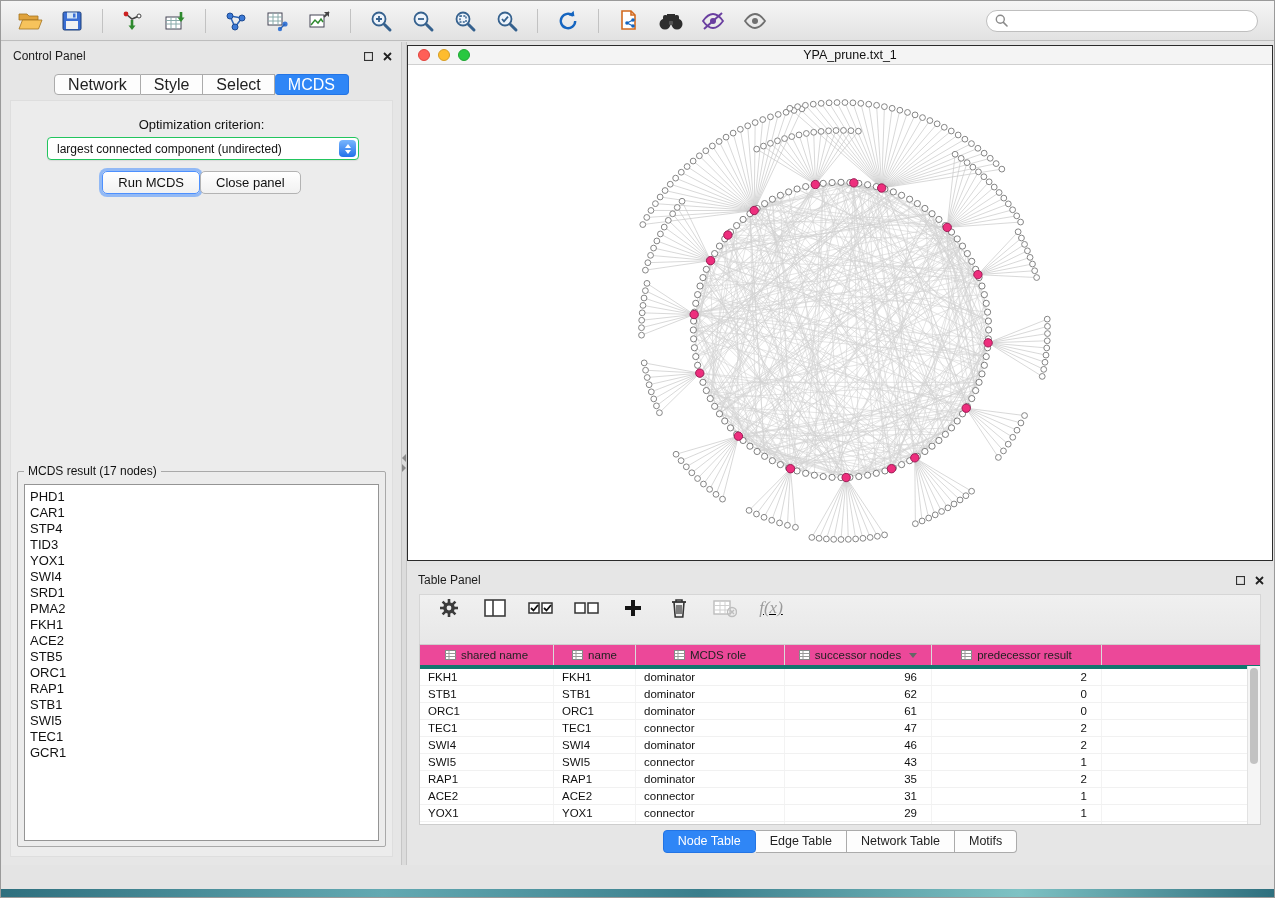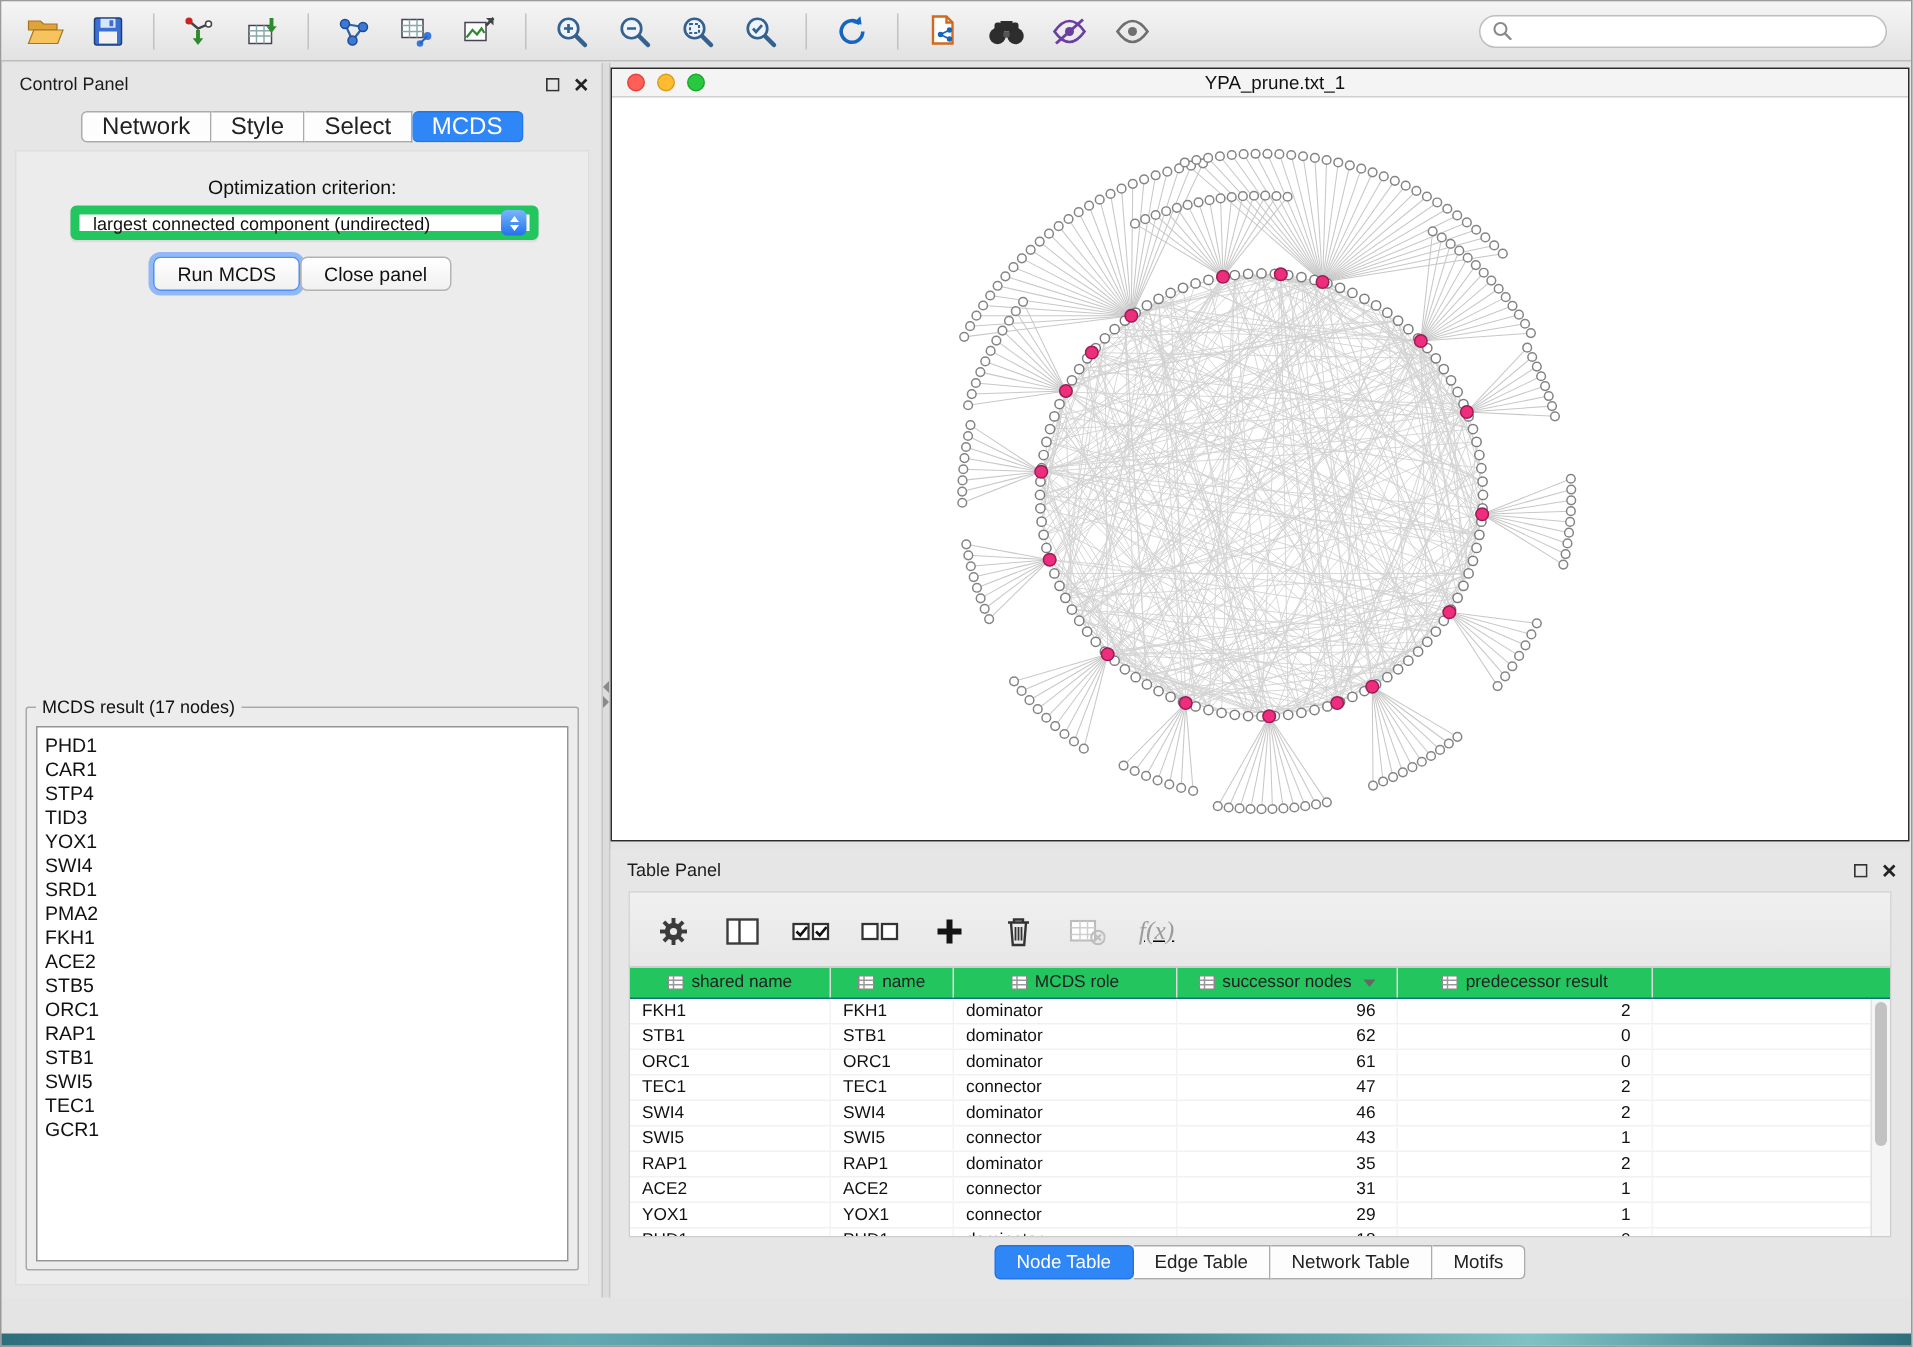--- a/index.html
+++ b/index.html
@@ -23,21 +23,21 @@
   .win-ic{width:11px;height:11px;display:flex;align-items:center;justify-content:center;}
   .cp-tabs{position:absolute;top:32px;left:0;right:0;display:flex;justify-content:center;}
   .seg{display:flex;}
   .seg .seg-tab{background:#fdfdfd;border:1px solid #ababab;border-left-width:0;padding:2px 13px;
     font-size:16px;color:#222;line-height:15px;cursor:default;}
   .seg .seg-tab:first-child{border-left-width:1px;border-radius:4px 0 0 4px;}
   .seg .seg-tab:last-child{border-radius:0 4px 4px 0;}
   .seg .seg-tab.active{background:#2f86f6;color:#fff;border-color:#2374e4;border-radius:4px;}
   .cp-body{position:absolute;top:58px;left:8px;right:8px;bottom:8px;background:#ececec;border:1px solid #dedede;}
   .opt-label{position:absolute;top:16px;width:100%;text-align:center;font-size:13px;color:#111;}
-  .dropdown{position:absolute;top:36px;left:36px;width:312px;height:23px;background:#fff;border:6px solid #22c55e;
+  .dropdown{position:absolute;top:36px;left:36px;width:312px;height:23px;background:#fff;border:1px solid #22c55e;
     border-radius:4px;display:flex;align-items:center;box-sizing:border-box;box-shadow:0 1px 1px rgba(0,0,0,.08);}
   .dd-text{flex:1;font-size:12px;padding-left:9px;color:#111;white-space:nowrap;overflow:hidden;}
   .dd-stepper{width:17px;height:17px;margin:2px;border-radius:4px;background:linear-gradient(#79b6fd,#2272ea);
     display:flex;flex-direction:column;align-items:center;justify-content:center;gap:2px;}
   .tri-up{width:0;height:0;border-left:3.5px solid transparent;border-right:3.5px solid transparent;border-bottom:4px solid #fff;}
   .tri-down{width:0;height:0;border-left:3.5px solid transparent;border-right:3.5px solid transparent;border-top:4px solid #fff;}
   .btn-row{position:absolute;top:70px;width:100%;display:flex;justify-content:center;gap:0;}
   .mac-btn{font-size:13px;padding:3px 15px;background:linear-gradient(#ffffff,#f1f1f1);
     border:1px solid #b3b3b3;border-radius:5px;color:#111;cursor:default;font-family:"Liberation Sans",sans-serif;}
   .mac-btn.focused{box-shadow:0 0 0 3px rgba(72,144,254,.55);border-color:#4d90fe;}
@@ -63,25 +63,25 @@
   .light{width:12px;height:12px;border-radius:50%;box-sizing:border-box;}
   .l-red{background:#ff5f57;border:1px solid #e0443e;}
   .l-yellow{background:#febc2e;border:1px solid #d69e24;}
   .l-green{background:#28c840;border:1px solid #1ea632;}
   .net-canvas{position:absolute;left:0;right:0;top:18px;bottom:0;}
   .net-canvas svg{width:100%;height:100%;display:block;}
 
   
   .table-panel{position:absolute;left:406px;top:565px;right:1px;bottom:32px;background:#e6e6e6;}
   .tp-toolbar{position:absolute;top:28px;left:12px;right:12px;height:53px;background:linear-gradient(#f0f0f0,#e7e7e7);
-    border:1px solid #d6d6d6;box-sizing:border-box;display:flex;align-items:center;gap:20px;padding:0 16px;text-decoration:underline;}
+    border:1px solid #d6d6d6;box-sizing:border-box;display:flex;align-items:flex-start;gap:20px;padding:0 16px;text-decoration:underline;}
   .tp-icon{display:flex;align-items:center;justify-content:center;width:26px;height:26px;}
   .fx{font-family:"Liberation Serif",serif;font-style:italic;font-size:17px;color:#9b9b9b;}
   .tp-table{position:absolute;top:78px;left:12px;right:12px;bottom:40px;background:#fff;border:1px solid #cdcdcd;box-sizing:border-box;overflow:hidden;}
-  .thead{display:flex;height:20px;background:#22c55e;border-bottom:1px solid #0f766e;font-size:11.5px;color:#222;}
+  .thead{display:flex;height:20px;background:#ec4899;border-bottom:4px solid #0f766e;font-size:11.5px;color:#222;}
   .th{display:flex;align-items:center;justify-content:center;gap:5px;border-right:1px solid #dadada;box-sizing:border-box;}
   .trow{display:flex;height:16px;align-items:center;font-size:11.5px;color:#111;border-bottom:1px solid #f1f1f1;}
   .tcell{height:100%;display:flex;align-items:center;border-right:1px solid #f3f3f3;box-sizing:border-box;padding-left:8px;}
   .tcell.num{justify-content:flex-end;padding-right:14px;padding-left:0;}
   .c-shared{width:134px;}.c-name{width:82px;}.c-role{width:149px;}.c-succ{width:147px;}.c-pred{width:170px;}.c-fill{flex:1;border-right:none;}
   .chev{width:0;height:0;border-left:4px solid transparent;border-right:4px solid transparent;border-top:5px solid #666;margin-left:3px;}
   .vscroll{position:absolute;top:21px;right:0;width:12px;bottom:0;background:#f5f5f5;border-left:1px solid #e2e2e2;}
   .vthumb{position:absolute;top:2px;left:1.5px;width:8px;height:96px;background:#c2c2c2;border-radius:4px;}
   .tp-tabs{position:absolute;bottom:12px;left:0;right:0;display:flex;justify-content:center;}
   .tp-tabs .seg-tab{font-size:12.5px;padding:3px 14px;}

